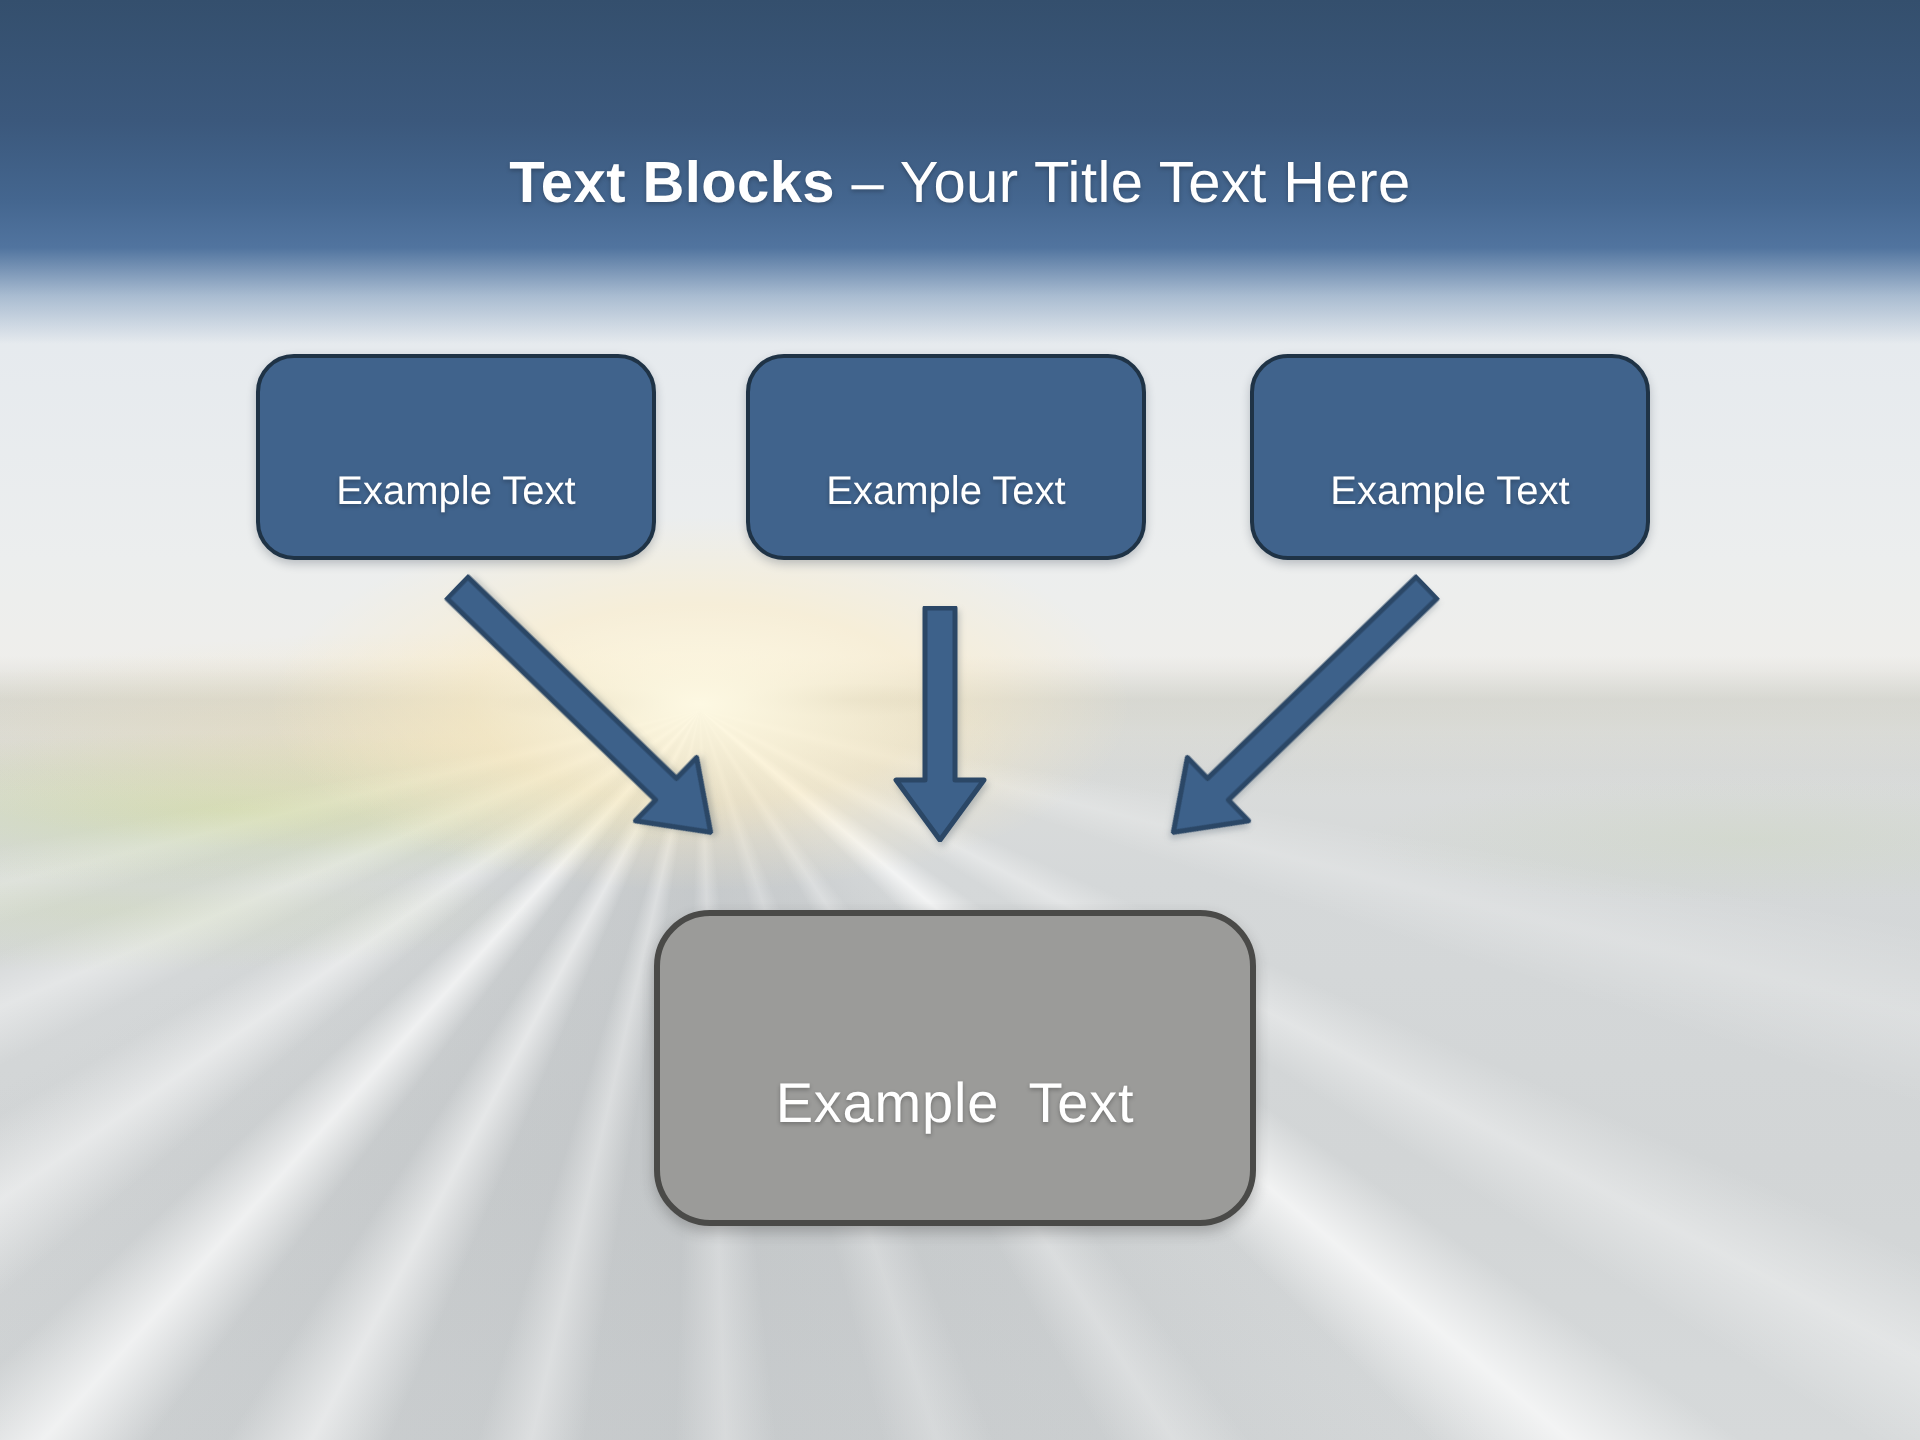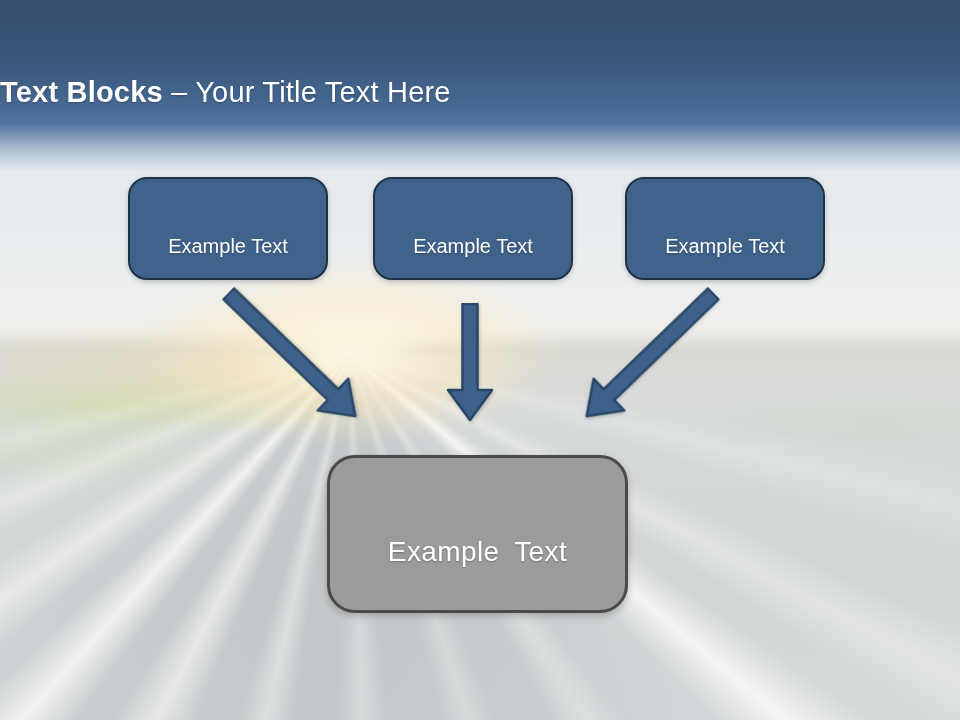--- a/index.html
+++ b/index.html
@@ -50,21 +50,21 @@
         #e4e4e0 358px, #dadcdb 385px, #d5d8d9 440px, #d2d5d6 580px, #d6d9da 720px);
   }
   
   .header{
     position:absolute;top:0;left:0;right:0;height:172px;
     background:linear-gradient(180deg,
       var(--header-top,#344f6d) 0%, #3b587c 35%, var(--header-mid,#44668f) 58%,
       var(--header-bottom,#51749f) 72%, rgba(110,143,180,0.50) 86%, rgba(160,185,215,0) 100%);
   }
   .title{
-    position:absolute;top:56px;left:0;width:100%;
+    position:absolute;top:56px;left:0;width:100%;text-align:center;
     color:var(--title-color,#ffffff);font-size:29px;line-height:34px;letter-spacing:0.2px;
     text-shadow:0 1px 2px rgba(0,0,0,0.25);
   }
   .title .bold{font-weight:700;}
   .title .rest{font-weight:400;}
   
   .block{
     position:absolute;top:177px;width:200px;height:103px;box-sizing:border-box;
     background:var(--block-fill,#40638c);
     border:2.5px solid var(--block-border,#1f3346);

